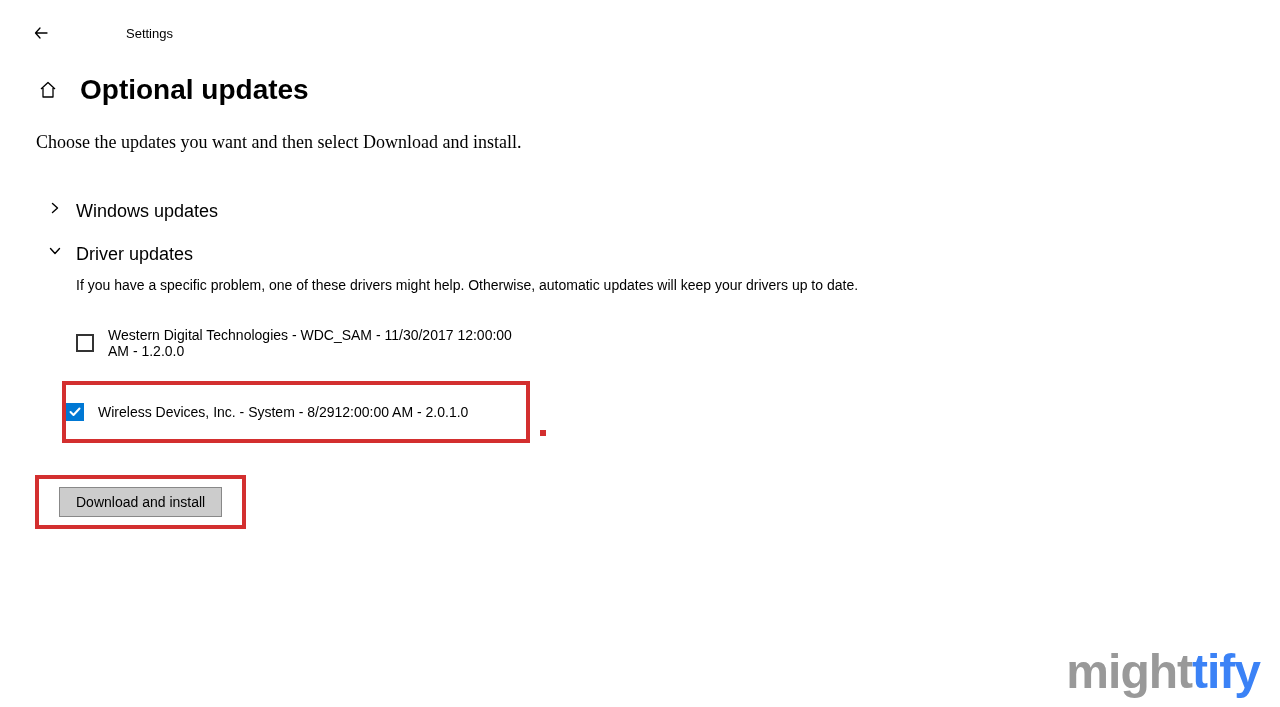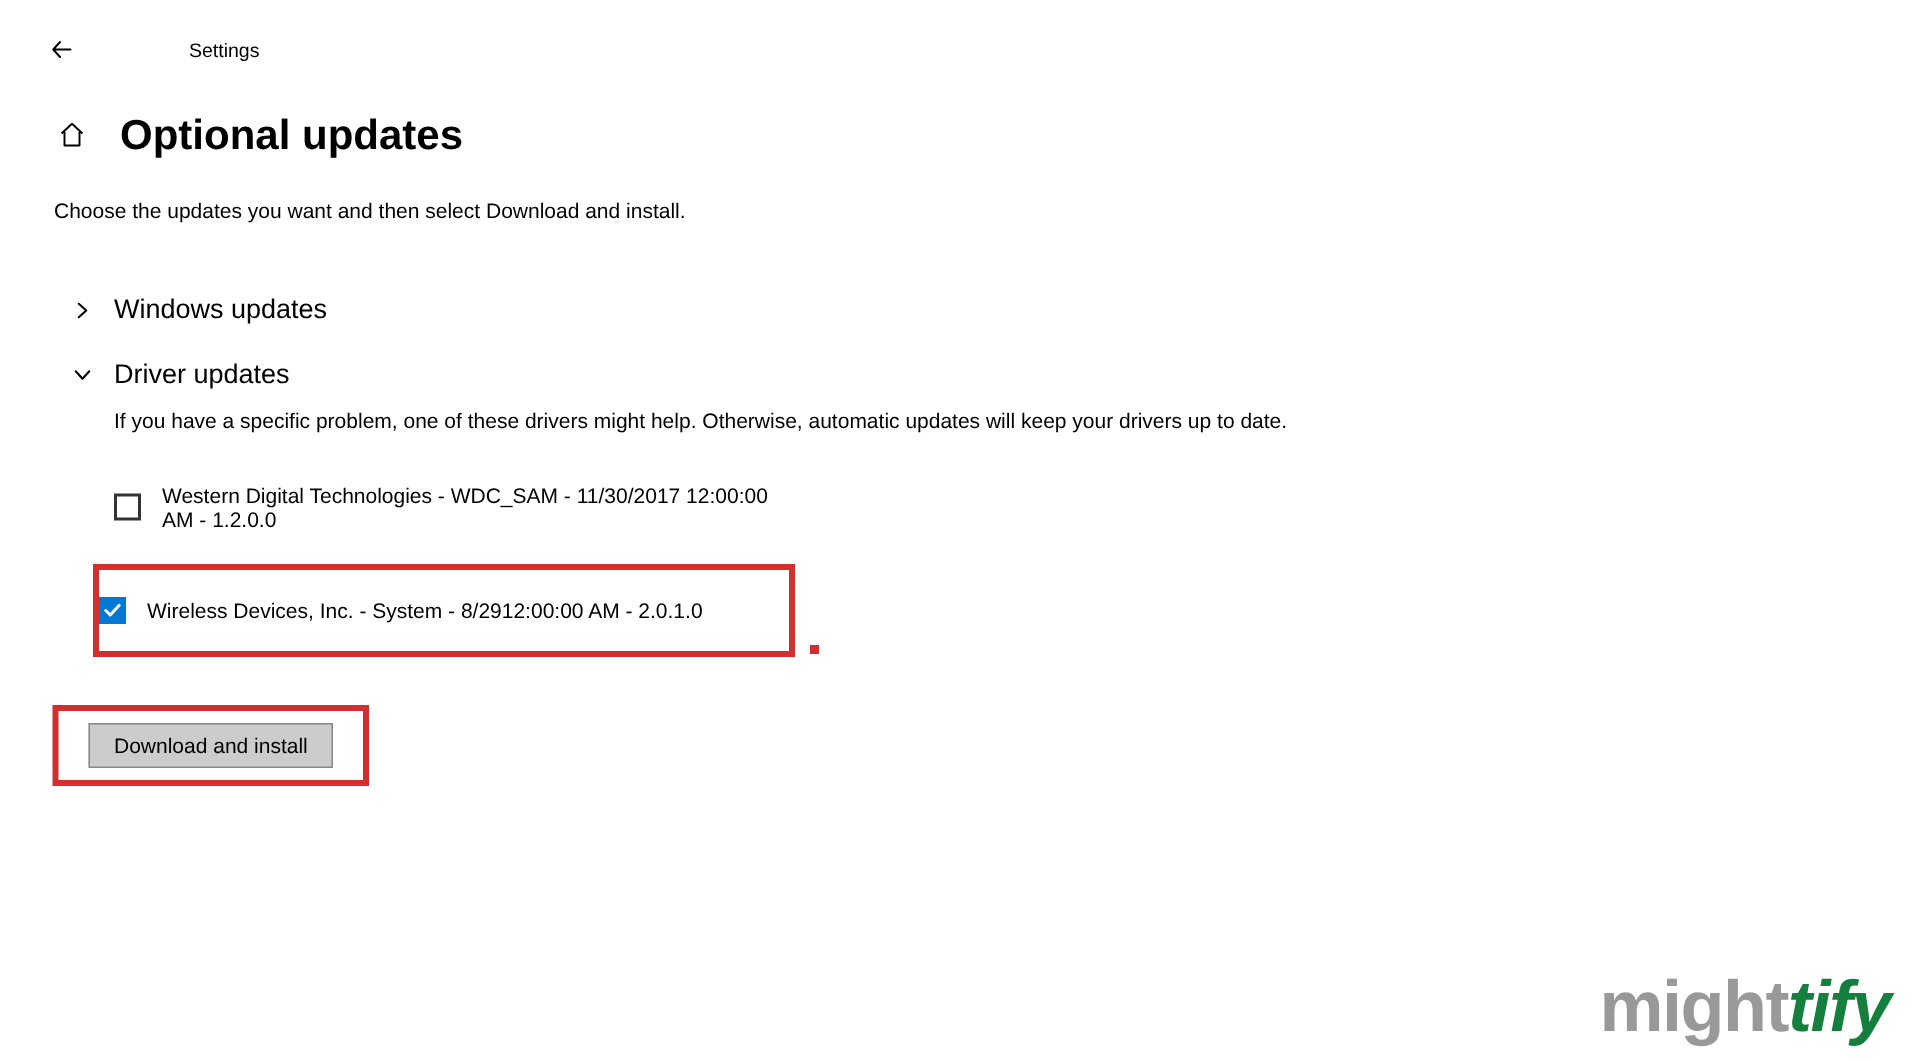--- a/index.html
+++ b/index.html
@@ -51,29 +51,29 @@
       height: 24px;
       display: flex;
       align-items: center;
       justify-content: center;
     }
     h1 {
       font-size: 28px;
       font-weight: 700;
     }
     .subtitle {
-      font-size: 14px;
+      font-size: 18px;
       margin-bottom: 42px;
+      font-family: Liberation Serif, serif;
     }
     .section {
       margin-bottom: 10px;
     }
     .section-header {
       display: flex;
-      align-items: center;
       gap: 14px;
       cursor: pointer;
       padding: 6px 0 6px 12px;
       margin-bottom: 4px;
     }
     .chevron {
       width: 14px;
       height: 14px;
       display: flex;
       align-items: center;
@@ -147,22 +147,21 @@
       right: 20px;
       bottom: 8px;
       font-size: 48px;
       font-weight: 700;
       letter-spacing: -1px;
     }
     .watermark .gray {
       color: #999;
     }
     .watermark .blue {
-      color: #15803d;
-      font-style: italic;
+      color: #3b82f6;
     }
   </style>
 </head>
 <body>
 
 <div class="topbar">
   <div class="back-btn">
     <svg width="18" height="18" viewBox="0 0 18 18">
         <path d="M 14 9 L 3 9 M 7 4 L 2.5 9 L 7 14" stroke="#000" stroke-width="1.3" fill="none" stroke-linecap="round" stroke-linejoin="round"></path>
       </svg>

